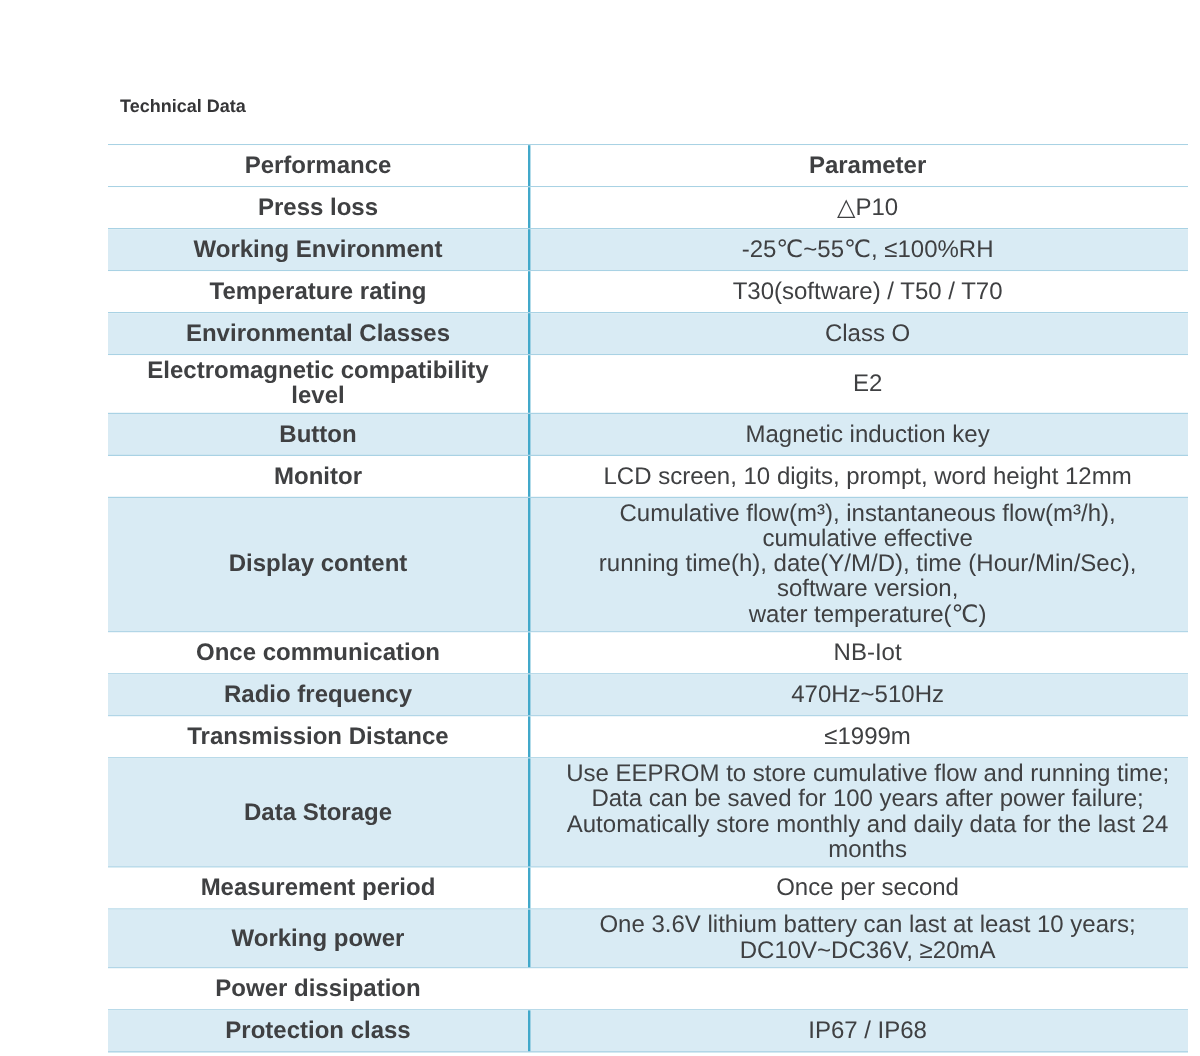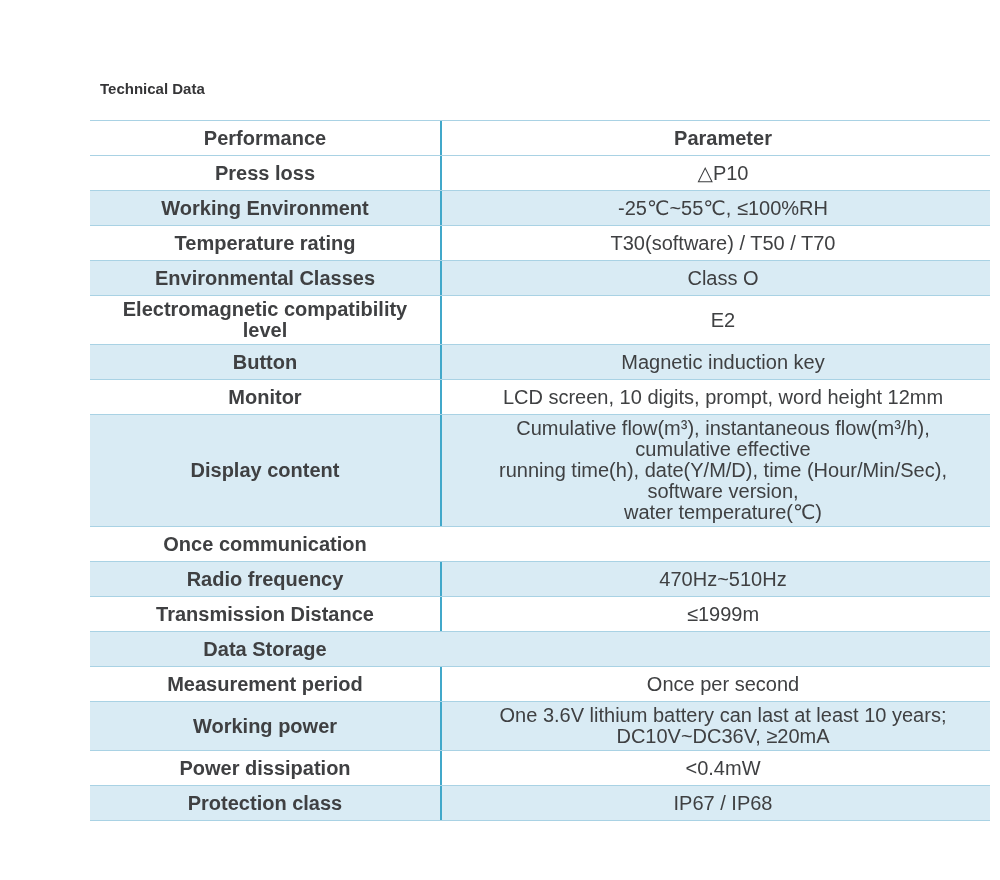--- a/index.html
+++ b/index.html
@@ -117,50 +117,53 @@
 
   <div class="row shade">
     <div class="cell left">Display content</div>
     <div class="cell right">Cumulative flow(m³), instantaneous flow(m³/h), cumulative effective
 running time(h), date(Y/M/D), time (Hour/Min/Sec), software version,
 water temperature(℃)</div>
   </div>
 
   <div class="row">
     <div class="cell left">Once communication</div>
+    <div class="cell right">NB-Iot</div>
   </div>
 
   <div class="row shade">
     <div class="cell left">Radio frequency</div>
     <div class="cell right">470Hz~510Hz</div>
   </div>
 
   <div class="row">
     <div class="cell left">Transmission Distance</div>
     <div class="cell right">≤1999m</div>
   </div>
 
   <div class="row shade">
     <div class="cell left">Data Storage</div>
+    <div class="cell right">Use EEPROM to store cumulative flow and running time;
+Data can be saved for 100 years after power failure;
+Automatically store monthly and daily data for the last 24 months</div>
   </div>
 
   <div class="row">
     <div class="cell left">Measurement period</div>
     <div class="cell right">Once per second</div>
   </div>
 
   <div class="row shade">
     <div class="cell left">Working power</div>
     <div class="cell right">One 3.6V lithium battery can last at least 10 years;
 DC10V~DC36V, ≥20mA</div>
   </div>
 
   <div class="row">
     <div class="cell left">Power dissipation</div>
-    <div class="cell right">&lt;0.4mW</div>
   </div>
 
   <div class="row shade">
     <div class="cell left">Protection class</div>
     <div class="cell right">IP67 / IP68</div>
   </div>
 </div>
 
 </div>
 

